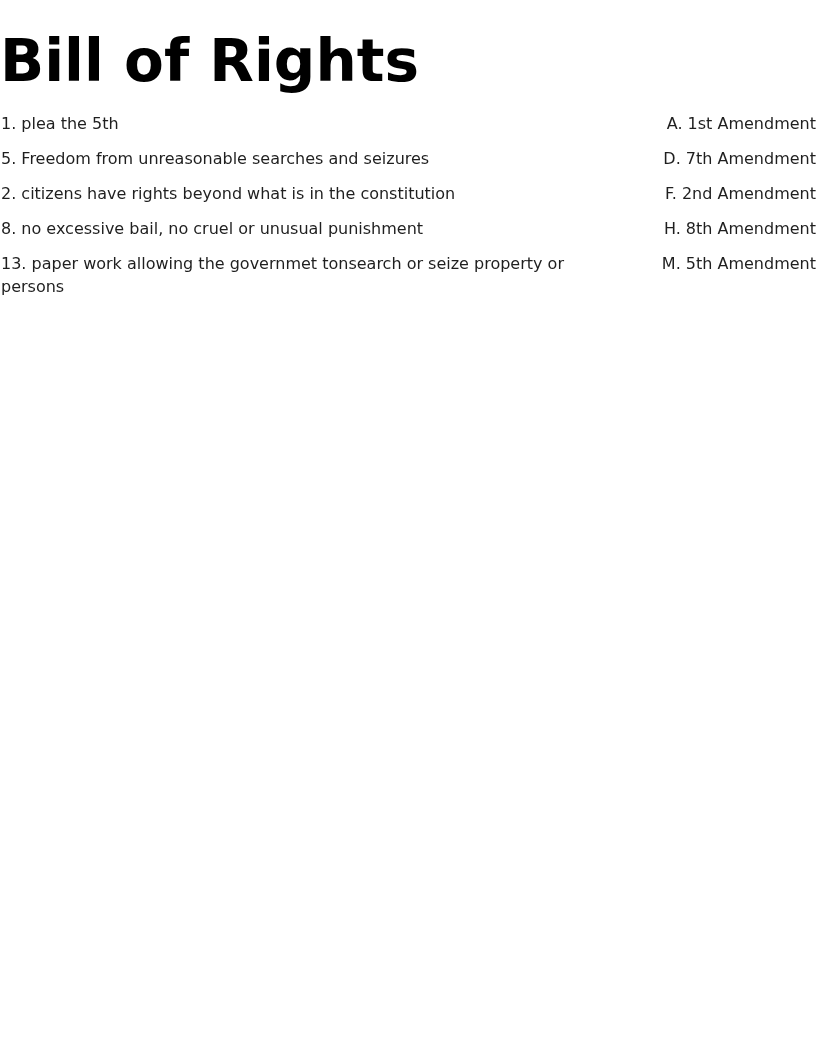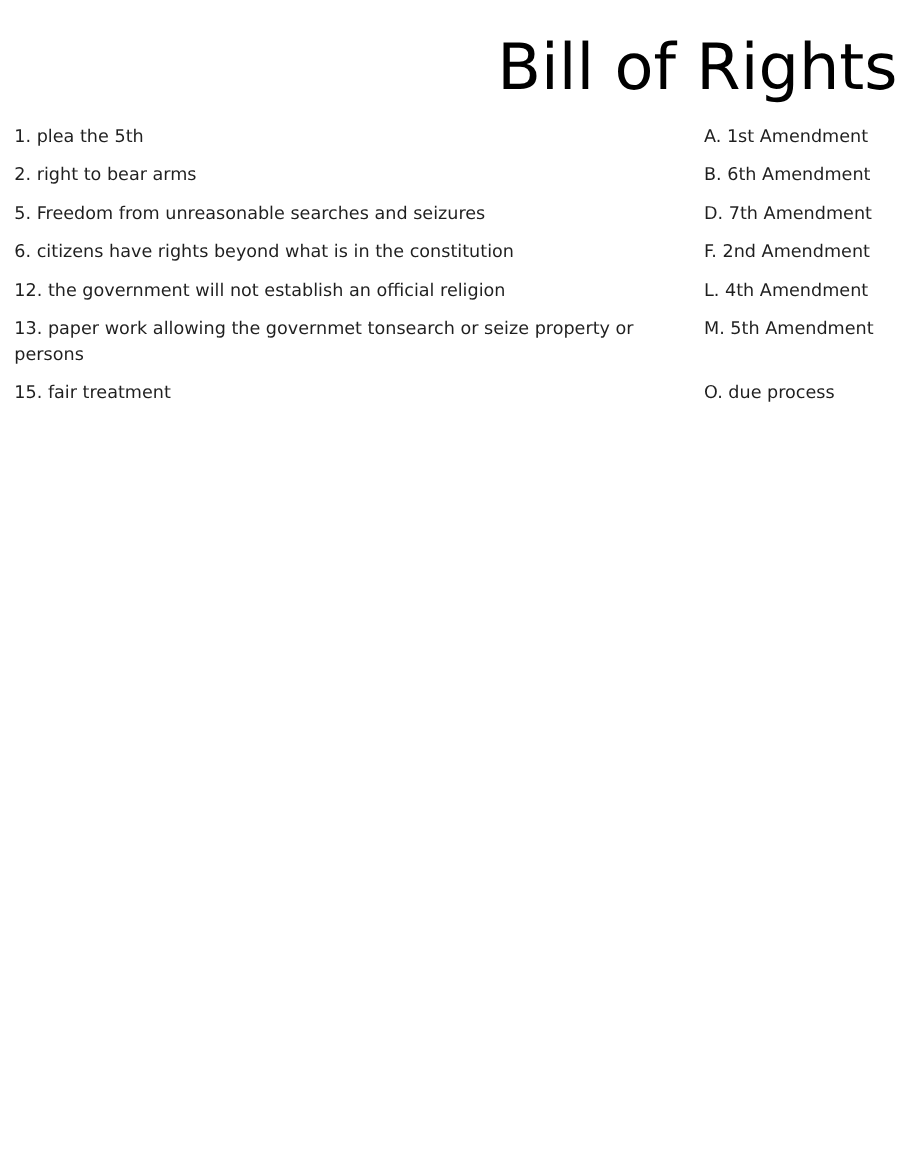--- a/index.html
+++ b/index.html
@@ -10,81 +10,74 @@
   .page {
     position: relative;
     width: 816px;
     height: 1056px;
     background: #ffffff;
     overflow: hidden;
     font-family: "DejaVu Sans", "Liberation Sans", sans-serif;
     color: #1f1f1f;
   }
   h1.title {
-    margin: 27px 0 15px 12px;
-    text-align: right;
+    margin: 27px 0 15px 0;
+    text-align: left;
     font-size: 58px;
     line-height: 1.2;
-    font-weight: 400;
+    font-weight: 700;
     color: #000000;
     letter-spacing: 0;
   }
   table.match {
     width: 100%;
     border-collapse: collapse;
     table-layout: fixed;
   }
   table.match td {
     vertical-align: top;
     font-size: 16px;
     line-height: 23px;
     padding: 0 0 12px 0;
   }
   table.match td.q {
     width: 627px;
-    padding-left: 13px;
+    padding-left: 1px;
     white-space: pre-line;
     margin-left: 20px;
   }
   table.match td.a {
     white-space: nowrap;
     overflow: visible;
+    text-align: right;
   }
 </style>
 </head>
 <body>
 
 <div class="page">
   <h1 class="title">Bill of Rights</h1>
   <table class="match">
     <tbody id="rows">
         <tr>
           <td class="q">1. plea the 5th</td>
           <td class="a">A. 1st Amendment</td>
         </tr>
         <tr>
-          <td class="q">2. right to bear arms</td>
-          <td class="a">B. 6th Amendment</td>
-        </tr>
-        <tr>
           <td class="q">5. Freedom from unreasonable searches and seizures</td>
           <td class="a">D. 7th Amendment</td>
         </tr>
         <tr>
-          <td class="q">6. citizens have rights beyond what is in the constitution</td>
+          <td class="q">2. citizens have rights beyond what is in the constitution</td>
           <td class="a">F. 2nd Amendment</td>
         </tr>
         <tr>
-          <td class="q">12. the government will not establish an official religion</td>
-          <td class="a">L. 4th Amendment</td>
+          <td class="q">8. no excessive bail, no cruel or unusual punishment</td>
+          <td class="a">H. 8th Amendment</td>
         </tr>
         <tr>
           <td class="q">13. paper work allowing the governmet tonsearch or seize property or
 persons</td>
           <td class="a">M. 5th Amendment</td>
         </tr>
-        <tr>
-          <td class="q">15. fair treatment</td>
-          <td class="a">O. due process</td>
-        </tr>
       </tbody>
   </table>
 </div>
 
 </body></html>

